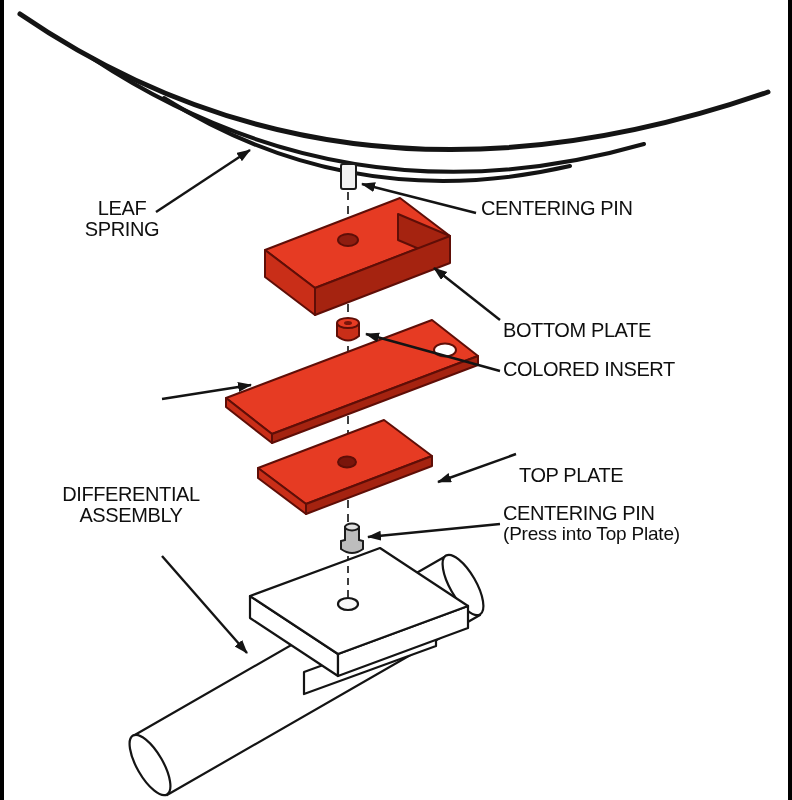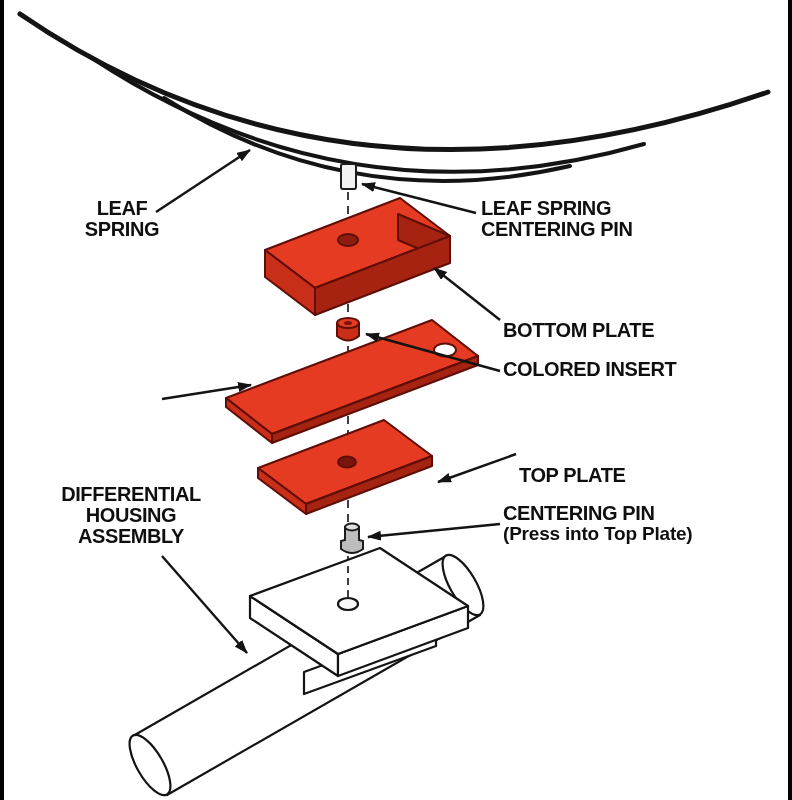--- a/index.html
+++ b/index.html
@@ -5,21 +5,21 @@
   html,body{margin:0;padding:0;background:#ffffff;}
   .canvas{
     position:relative;width:792px;height:800px;overflow:hidden;background:#ffffff;
     font-family:"Liberation Sans",sans-serif;
   }
   .canvas svg{position:absolute;left:0;top:0;}
   .edge-bar{position:absolute;top:0;width:4px;height:800px;background:#000;}
   .edge-bar.left{left:0;}
   .edge-bar.right{right:0;}
   .label{
-    position:absolute;font-weight:700;font-size:20px;line-height:21px;
+    position:absolute;font-weight:400;font-size:20px;line-height:21px;
     letter-spacing:-0.4px;color:#0f0f0f;white-space:nowrap;
   }
   .label.center{text-align:center;}
   .label .sub{font-size:19px;letter-spacing:-0.2px;line-height:20px;}
 </style>
 </head>
 <body>
 
 <div class="canvas">
 
@@ -98,21 +98,20 @@
       <line x1="162" y1="556" x2="247" y2="653" marker-end="url(#arrowhead)"></line>
     </g>
   </svg>
 
   <div class="label center" style="left:62px;top:198px;width:120px;">
     <div>LEAF</div>
     <div>SPRING</div>
   </div>
 
   <div class="label" style="left:481px;top:198px;">
-    <div>LEAF SPRING</div>
     <div>CENTERING PIN</div>
   </div>
 
   <div class="label" style="left:503px;top:320px;">
     <div>BOTTOM PLATE</div>
   </div>
 
   <div class="label" style="left:503px;top:359px;">
     <div>COLORED INSERT</div>
   </div>
@@ -122,20 +121,19 @@
     <div>TOP PLATE</div>
   </div>
 
   <div class="label" style="left:503px;top:503px;">
     <div>CENTERING PIN</div>
     <div class="sub">(Press into Top Plate)</div>
   </div>
 
   <div class="label center" style="left:56px;top:484px;width:150px;">
     <div>DIFFERENTIAL</div>
-    <div>HOUSING</div>
     <div>ASSEMBLY</div>
   </div>
 
   <div class="edge-bar left"></div>
   <div class="edge-bar right"></div>
 
 </div>
 
 </body></html>

